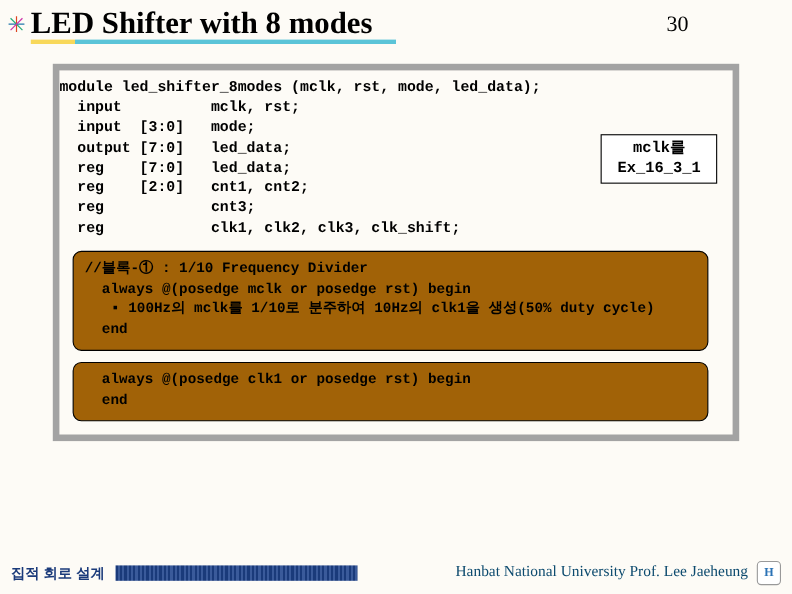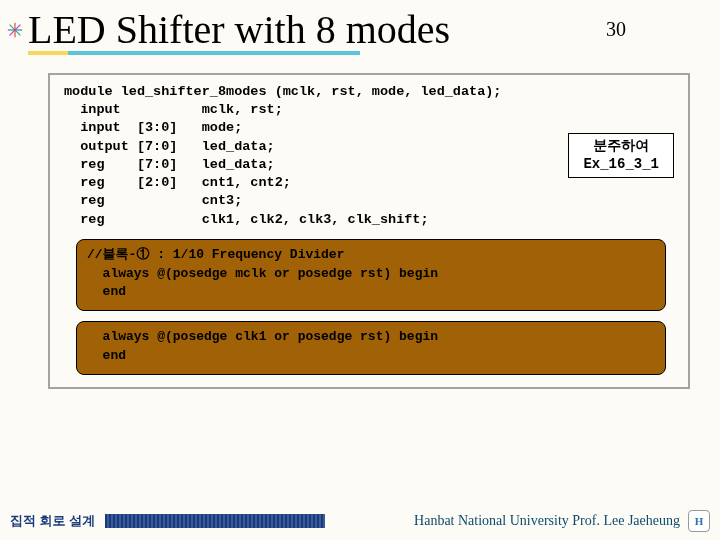--- a/index.html
+++ b/index.html
@@ -9,36 +9,36 @@
     font-family: "Times New Roman", serif;
     position: relative;
     overflow: hidden;
   }
   .title-row {
     display: flex; align-items: center;
     padding: 6px 10px 0 6px;
   }
   .title-icon { width: 18px; height: 18px; margin-right: 4px; }
   .title-text {
-    font-size: 40px; font-weight: normal; color: #000;
+    font-size: 28px; font-weight: bold; color: #000;
     flex: 0 0 auto;
   }
   .page-num {
     font-size: 20px; color: #000;
     margin-left: auto; margin-right: 84px;
   }
   .title-underline {
     height: 4px; width: 332px;
     margin-left: 28px; margin-top: -2px;
     background: linear-gradient(to right, #f8d85a 0%, #f8d85a 12%, #5bc4d8 12%, #5bc4d8 100%);
   }
   .code-frame {
-    margin: 18px 30px 0 48px;
-    border: 2px solid #a3a3a3;
-    padding: 8px 10px 12px 14px;
+    margin: 18px 48px 0 48px;
+    border: 6px solid #a3a3a3;
+    padding: 8px 10px 12px 0;
     font-family: "Courier New", monospace;
     font-size: 13.5px; font-weight: bold;
     line-height: 1.35;
     color: #000;
     position: relative;
   }
   .decl-block { white-space: pre; }
   .src-box {
     position: absolute;
     right: 14px; top: 58px;
@@ -114,27 +114,28 @@
   <div class="decl-block">module led_shifter_8modes (mclk, rst, mode, led_data);
   input          mclk, rst;
   input  [3:0]   mode;
   output [7:0]   led_data;
   reg    [7:0]   led_data;
   reg    [2:0]   cnt1, cnt2;
   reg            cnt3;
   reg            clk1, clk2, clk3, clk_shift;</div>
 
   <div class="src-box">
-    <div>분주하여</div>
+    <div>mclk를</div>
     <div>Ex_16_3_1</div>
   </div>
 
   <div class="block-box">
     <div class="hdr">//블록-① : 1/10 Frequency Divider</div>
     <div class="hdr">  always @(posedge mclk or posedge rst) begin</div>
+    <div class="bul">100Hz의 mclk를 1/10로 분주하여 10Hz의 clk1을 생성(50% duty cycle)</div>
     <div class="hdr">  end</div>
   </div>
 
   <div class="block-box">
     <div class="hdr">  always @(posedge clk1 or posedge rst) begin</div>
     <div class="hdr">  end</div>
   </div>
 </div>
 
 <div class="footer">

